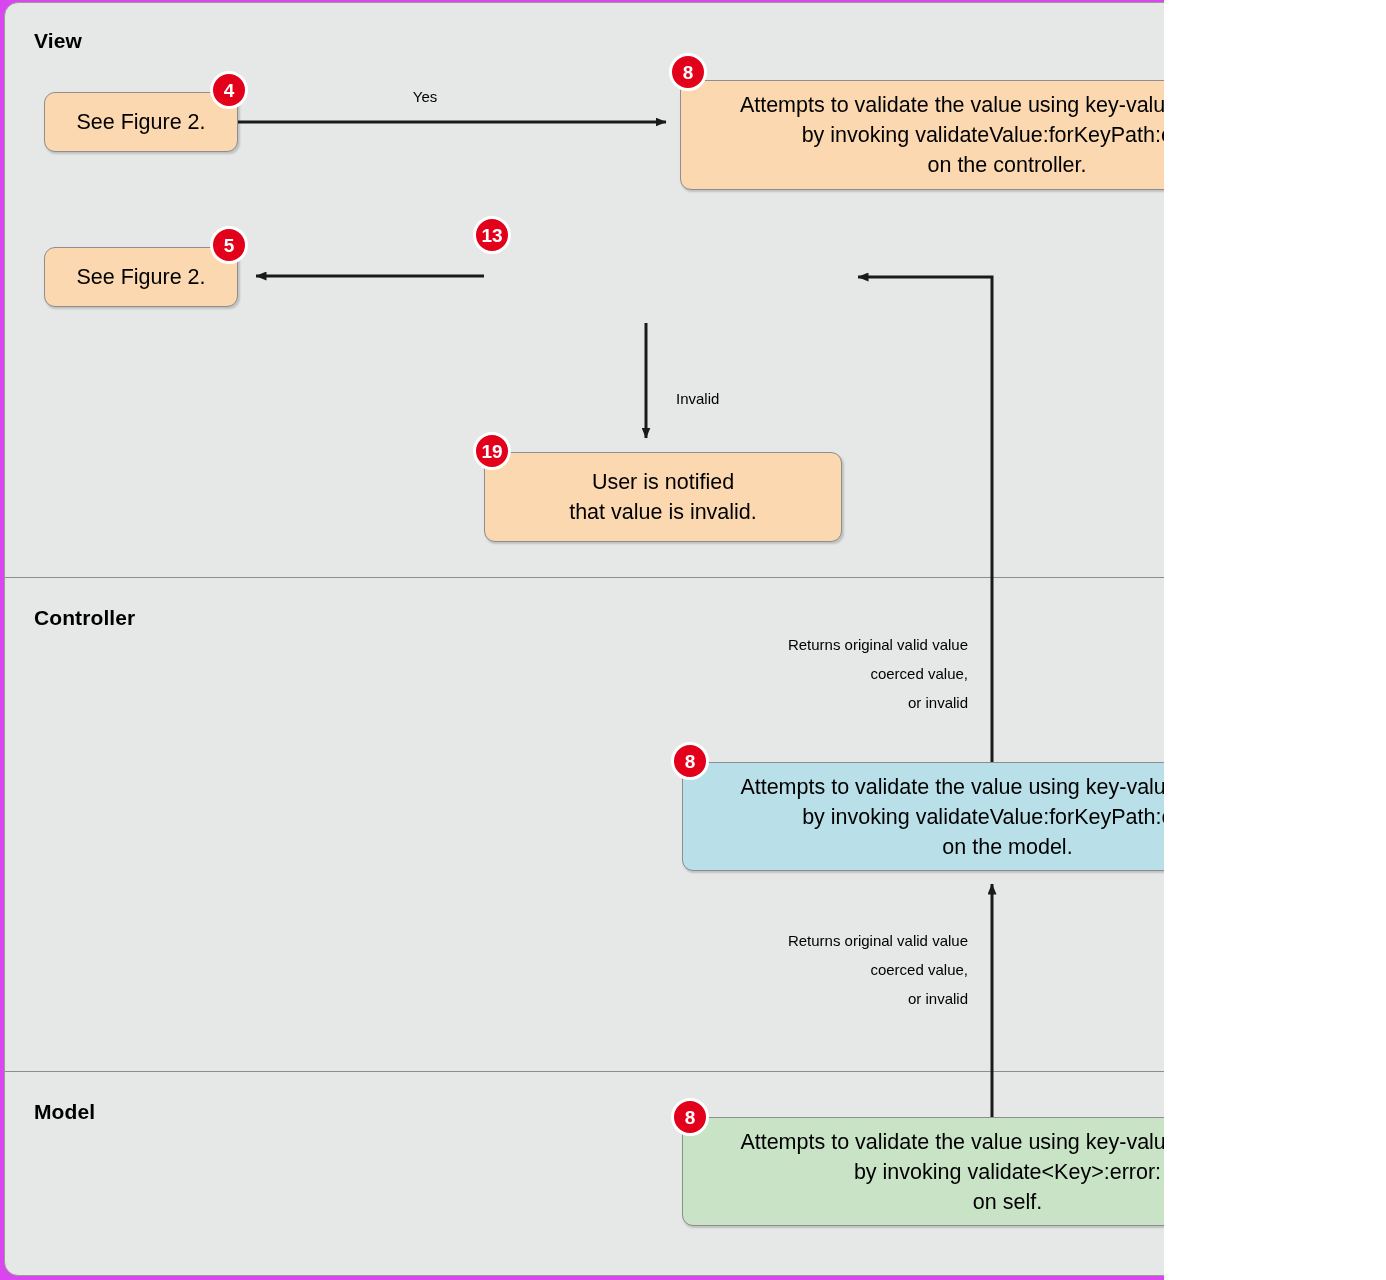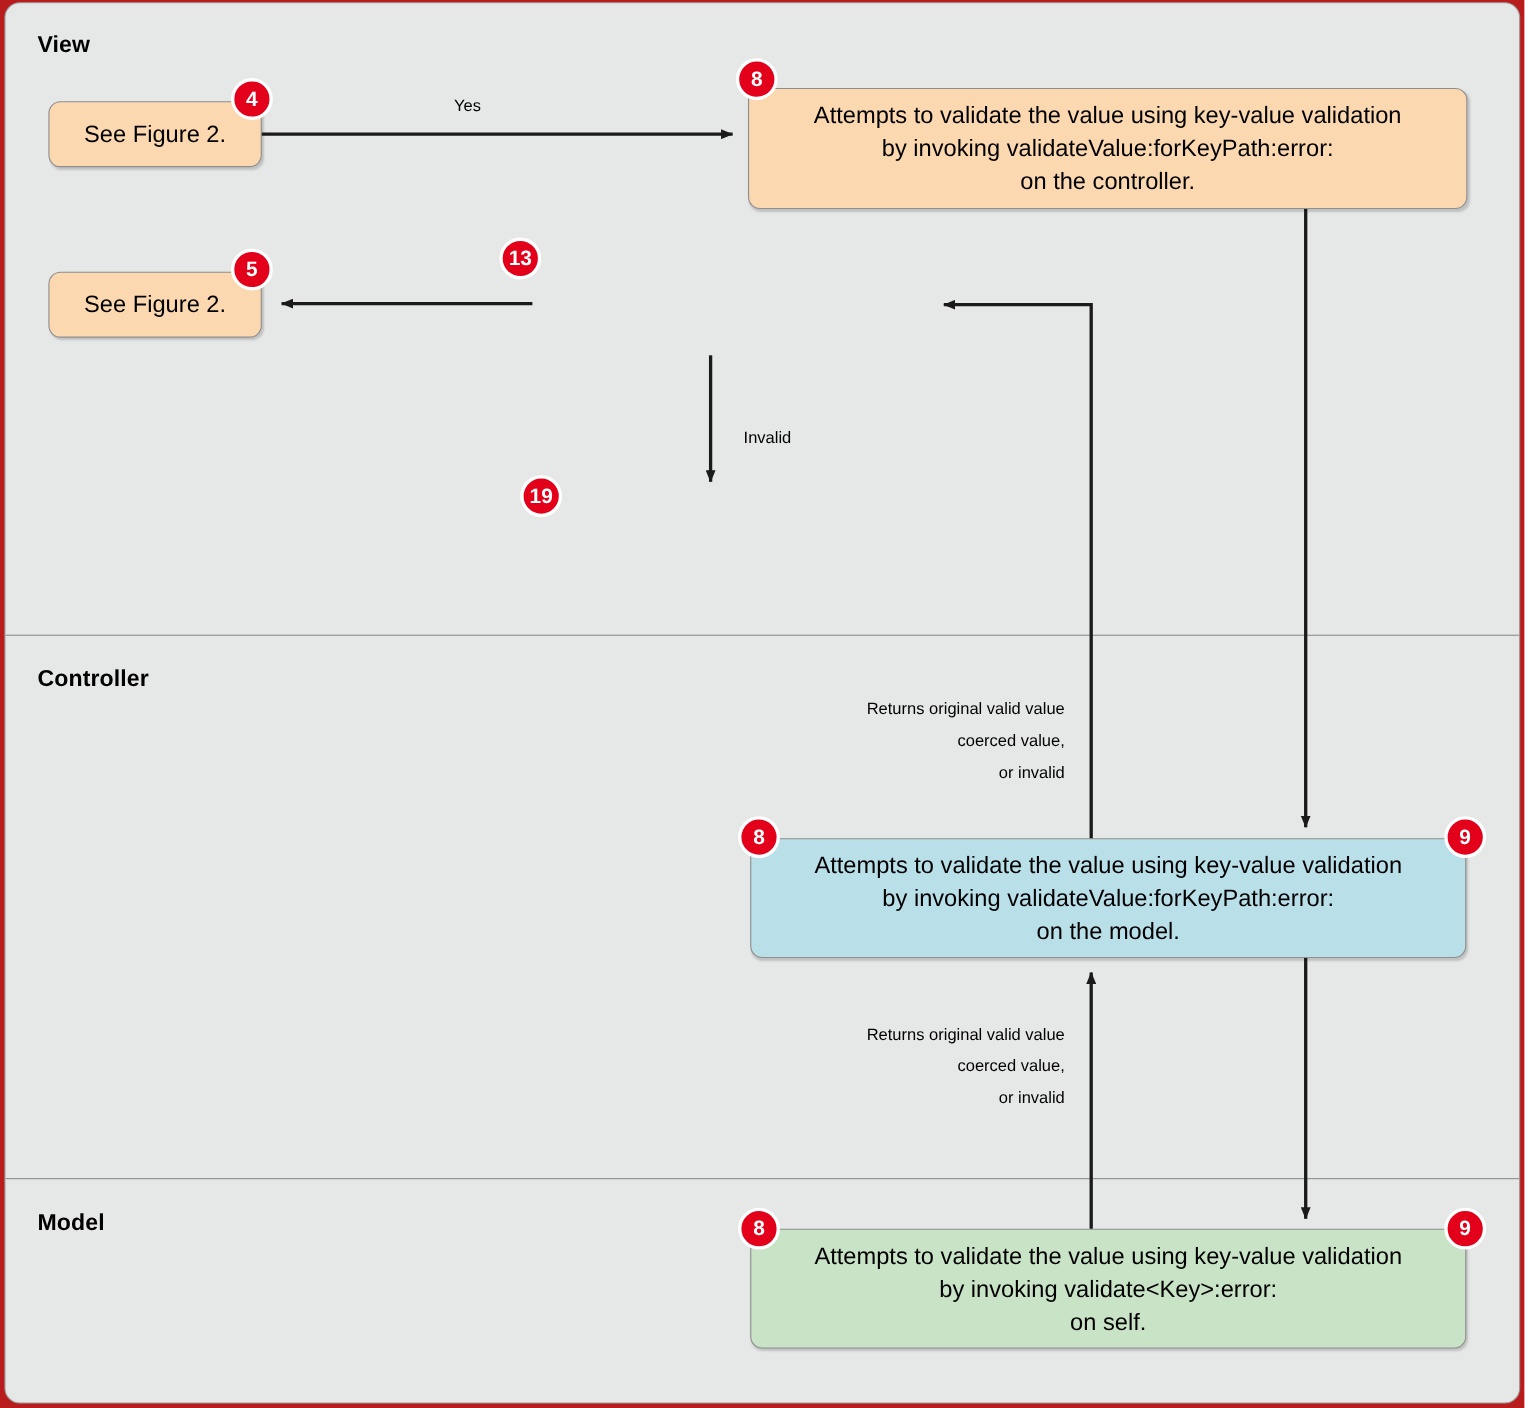--- a/index.html
+++ b/index.html
@@ -2,25 +2,25 @@
 <html><head>
 <meta charset="utf-8">
 <style>
   html, body {
     margin: 0;
     padding: 0;
     background: #ffffff;
   }
   #stage {
     position: relative;
-    width: 1386px;
+    width: 1164px;
     height: 1280px;
     font-family: "Liberation Sans", sans-serif;
     overflow: hidden;
-    background: #b91c1c;
+    background: #d946ef;
   }
   
   .frame {
     position: absolute;
     left: 4px;
     top: 2px;
     width: 1378px;
     height: 1274px;
     background: #e6e7e7;
     border: 1.5px solid #9a9a9a;
@@ -148,22 +148,26 @@
 by invoking validateValue:forKeyPath:error:
 on the controller.</span>
   </div>
   <div class="badge" style="left:669px; top:53px;">8</div>
 
   <div class="box orange" style="left:44px; top:247px; width:194px; height:60px;">
     <span class="txt">See Figure 2.</span>
   </div>
   <div class="badge" style="left:210px; top:226px;">5</div>
 
-  <div class="badge" style="left:454px; top:216px;text-align:center;">13</div>
+  <div class="badge" style="left:473px; top:216px;text-align:center;">13</div>
 
+  <div class="box orange" style="left:484px; top:452px; width:358px; height:90px;">
+    <span class="txt">User is notified
+that value is invalid.</span>
+  </div>
   <div class="badge" style="left:473px; top:432px;">19</div>
 
   <div class="elabel center" style="left:375px; top:82px; width:100px;">Yes</div>
   <div class="elabel" style="left:676px; top:372px; width:160px;margin-top:12px;">Invalid</div>
 
   <div class="elabel right" style="left:590px; top:630px; width:378px;">Returns original valid value
 coerced value,
 or invalid</div>
 
   <div class="box blue" style="left:682px; top:762px; width:651px; height:109px;">

